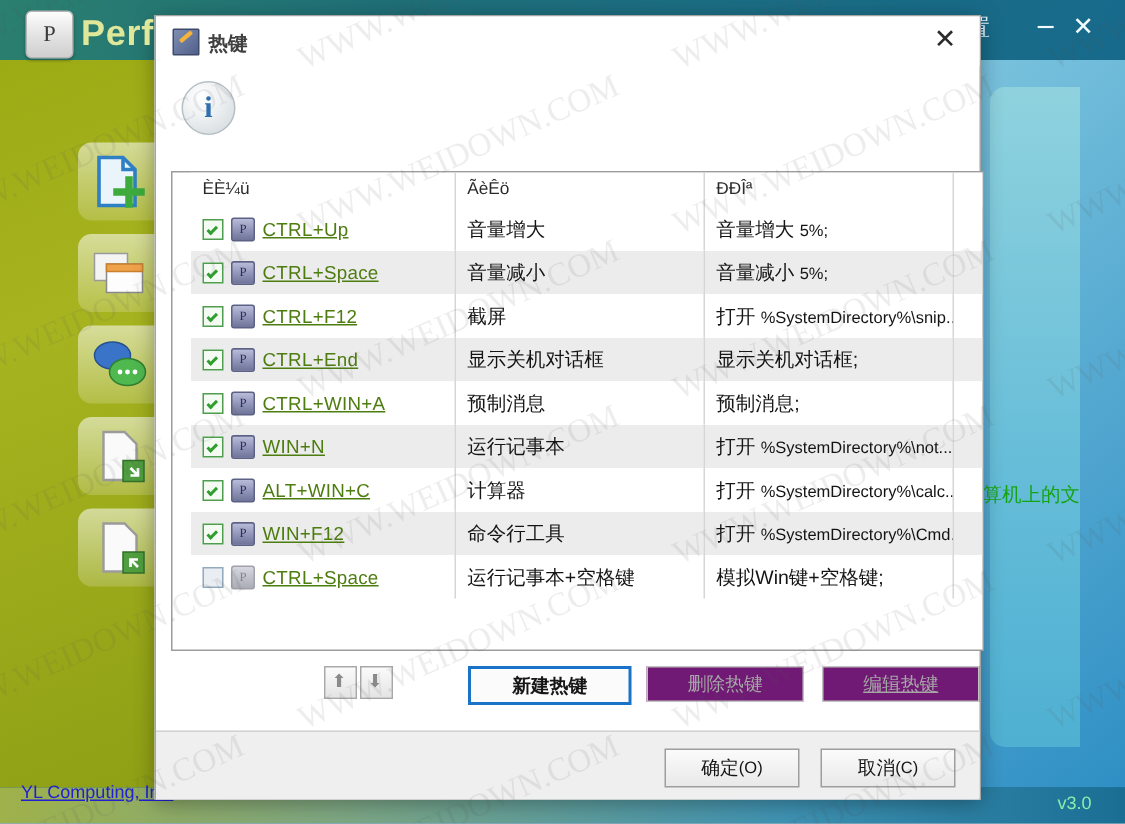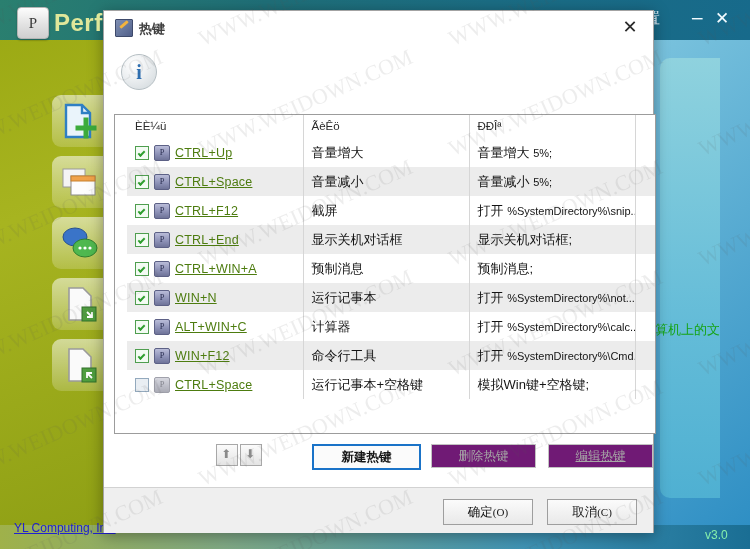--- a/index.html
+++ b/index.html
@@ -191,21 +191,21 @@
   .act-btn.edit{left:444px;width:103px;text-decoration:underline;}
 
   .dlg-footer{
     position:absolute;left:0;top:476px;width:549px;height:45px;
     background:#efefef;border-top:1px solid #d2d2d2;
   }
   .foot-btn{
     position:absolute;top:11px;height:24px;width:88px;font-size:12.5px;
     background:linear-gradient(180deg,#fbfbfb 0%,#e9e9e9 100%);
     border:1px solid #9e9e9e;color:#141414;cursor:pointer;
-    display:flex;align-items:center;justify-content:center;font-family:Liberation Serif, serif;
+    display:flex;align-items:center;justify-content:center;
   }
   .foot-btn.ok{left:339px;}
   .foot-btn.cancel{left:443px;}
   .foot-btn .mn{font-size:11px;}
 
   
   .wm{
     position:absolute;left:0;top:0;width:750px;height:549px;pointer-events:none;
     opacity:.10;overflow:hidden;
   }

